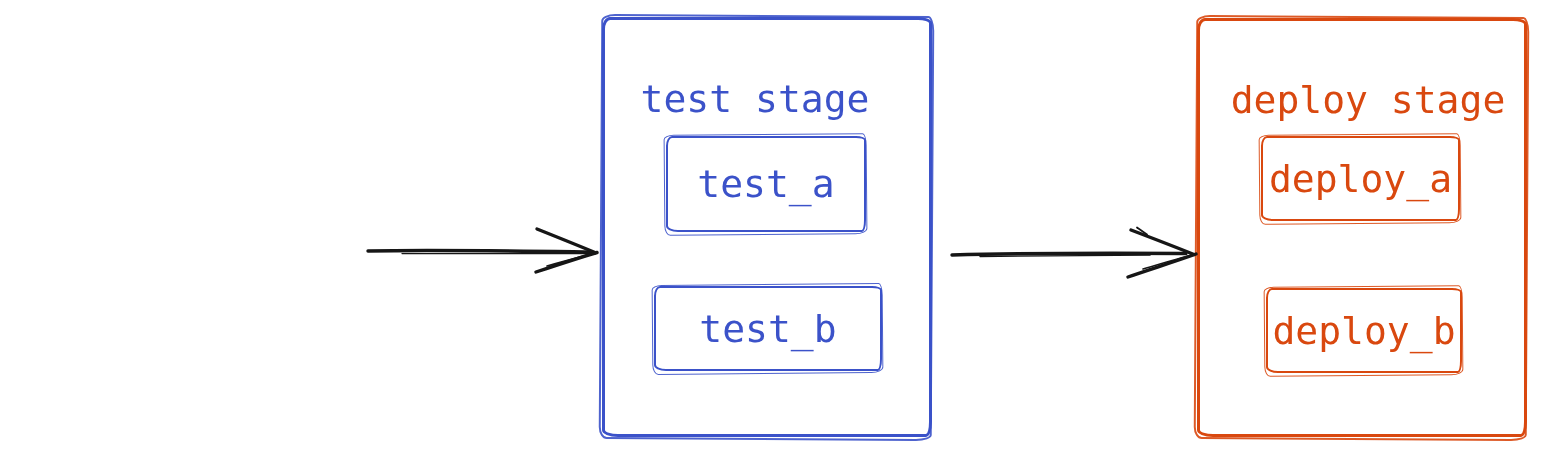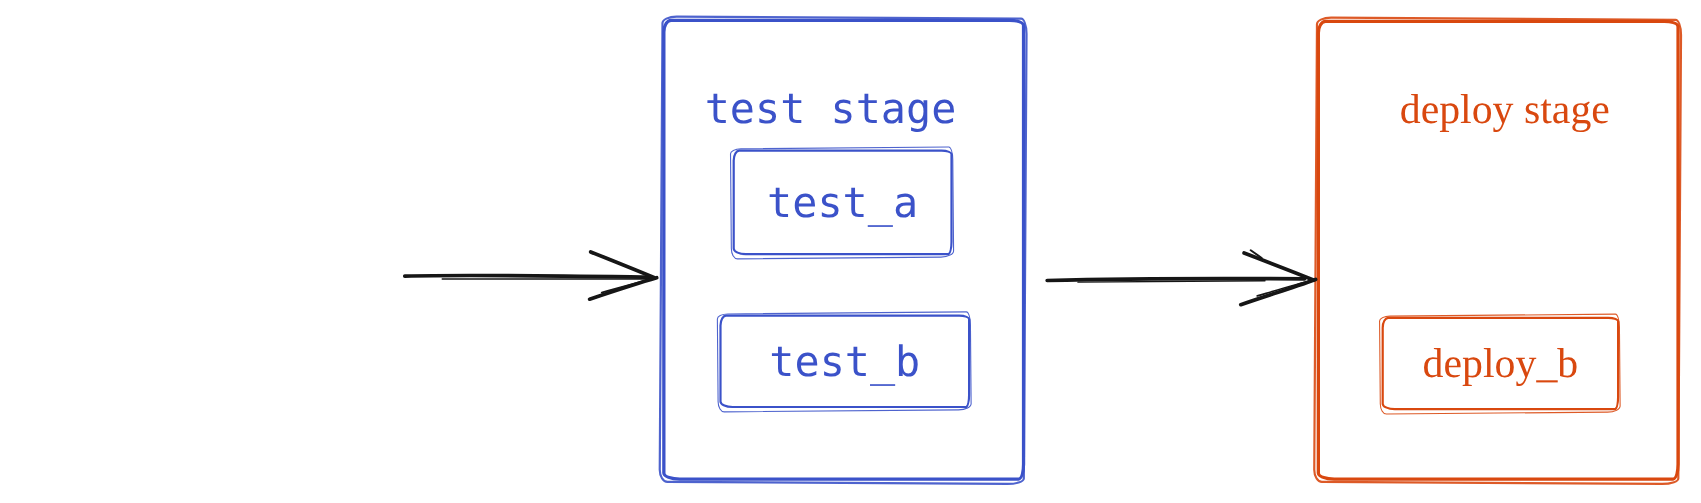--- a/index.html
+++ b/index.html
@@ -82,23 +82,26 @@
   <div class="sketchbox stage" style="left: 602px; top: 17px; width: 330px; height: 420px; --c: #3b52c9;">
     <div class="stage-title" style="transform:translateX(-12px);">test stage</div>
     <div class="sketchbox job" style="left:61px; top:116px; width:200px; height:96px;">
       <span class="job-label">test_a</span>
     </div>
     <div class="sketchbox job" style="left:49px; top:266px; width:228px; height:85px;">
       <span class="job-label">test_b</span>
     </div>
   </div>
 
-  <div class="sketchbox stage" style="left: 1197px; top: 18px; width: 330px; height: 419px; font-family: Liberation Serif, serif; --c: #d9480f;">
+  <div class="sketchbox stage" style="left: 1197px; top: 18px; width: 330px; height: 419px; --c: #d9480f;">
     <div class="stage-title" style="transform:translateX(6px);">deploy stage</div>
-    <div class="sketchbox job" style="left:56px; top:267px; width:216px; height:85px;">
+    <div class="sketchbox job" style="left:61px; top:115px; width:199px; height:85px;">
+      <span class="job-label">deploy_a</span>
+    </div>
+    <div class="sketchbox job" style="left:66px; top:267px; width:196px; height:85px;">
       <span class="job-label">deploy_b</span>
     </div>
   </div>
 
   <svg class="arrows-layer" width="1546" height="457" viewBox="0 0 1546 457" xmlns="http://www.w3.org/2000/svg" style="--c: #161616;">
 
     <g>
       <path d="M368 251 C 430 249.5, 520 251, 592 252" stroke-width="3.4"></path>
       <path d="M402 253.6 L 589 253.6" stroke-width="1.3"></path>
       <path d="M537 229 C 557 237, 577 245, 595 252.5" stroke-width="3.4"></path>

